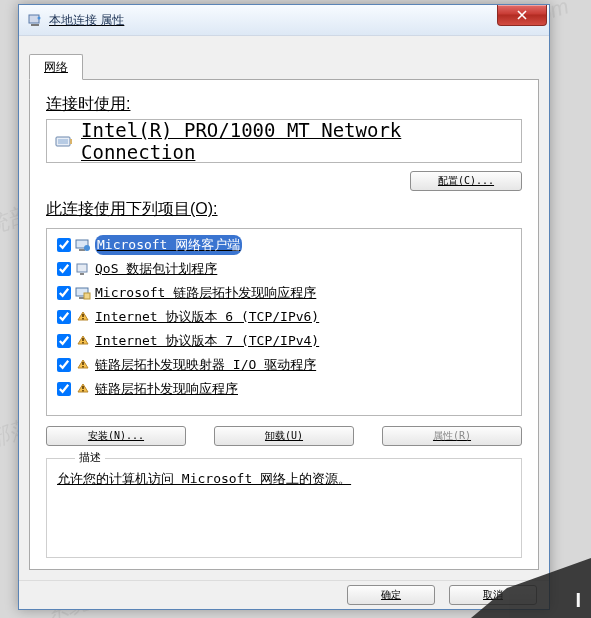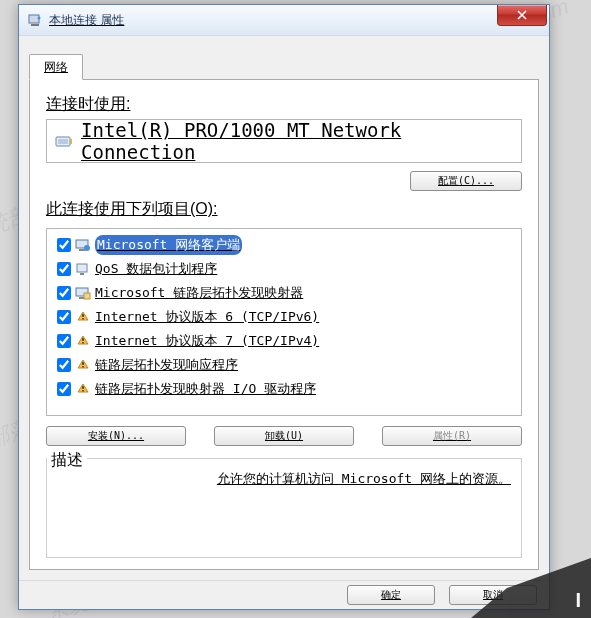--- a/index.html
+++ b/index.html
@@ -187,30 +187,29 @@
   .group {
     border: 1px solid #cfcfcf;
     margin-top: 12px;
     padding: 10px 10px 14px;
     position: relative;
     height: 74px;
   }
   .group .legend {
     position: absolute;
     top: -9px;
-    left: 0;
+    left: 28px;
     background: #fff;
     padding: 0 4px;
-    font-size: 16px;
+    font-size: 11px;
   }
   .group .desc {
     font-family: "SimSun","NSimSun",monospace;
     font-size: 13px;
     line-height: 1.6;
-    text-align: right;
   }
   .dlg-btns {
     display: flex;
     gap: 14px;
     justify-content: flex-end;
     padding: 4px 12px;
     background: #f0f0f0;
     border-top: 1px solid #dcdcdc;
     position: relative;
   }
@@ -301,21 +300,21 @@
             </svg>
           <span class="txt">QoS 数据包计划程序</span>
         </div>
         <div class="item">
           <input type="checkbox" class="chk" checked="" style="">
           <svg class="iicon" viewBox="0 0 16 16">
               <rect x="1" y="3" width="12" height="8" fill="#dbe7f5" stroke="#577aa6"></rect>
               <rect x="4" y="12" width="6" height="2" fill="#888"></rect>
               <rect x="9" y="8" width="6" height="6" fill="#f0d58a" stroke="#b8953a"></rect>
             </svg>
-          <span class="txt">Microsoft 链路层拓扑发现映射器</span>
+          <span class="txt">Microsoft 链路层拓扑发现响应程序</span>
         </div>
         <div class="item">
           <input type="checkbox" class="chk" checked="" style="">
           <svg class="iicon" viewBox="0 0 16 16">
               <path d="M3 11 L8 3 L13 11 Z" fill="#f6c14e" stroke="#b8862b"></path>
               <rect x="7" y="5" width="2" height="3" fill="#7a5410"></rect>
               <rect x="7" y="9" width="2" height="1.5" fill="#7a5410"></rect>
             </svg>
           <span class="txt">Internet 协议版本 6 (TCP/IPv6)</span>
         </div>
@@ -328,30 +327,30 @@
             </svg>
           <span class="txt">Internet 协议版本 7 (TCP/IPv4)</span>
         </div>
         <div class="item">
           <input type="checkbox" class="chk" checked="" style="">
           <svg class="iicon" viewBox="0 0 16 16">
               <path d="M3 11 L8 3 L13 11 Z" fill="#f6c14e" stroke="#b8862b"></path>
               <rect x="7" y="5" width="2" height="3" fill="#7a5410"></rect>
               <rect x="7" y="9" width="2" height="1.5" fill="#7a5410"></rect>
             </svg>
-          <span class="txt">链路层拓扑发现响应程序</span>
+          <span class="txt">链路层拓扑发现映射器 I/O 驱动程序</span>
         </div>
         <div class="item">
           <input type="checkbox" class="chk" checked="" style="">
           <svg class="iicon" viewBox="0 0 16 16">
               <path d="M3 11 L8 3 L13 11 Z" fill="#f6c14e" stroke="#b8862b"></path>
               <rect x="7" y="5" width="2" height="3" fill="#7a5410"></rect>
               <rect x="7" y="9" width="2" height="1.5" fill="#7a5410"></rect>
             </svg>
-          <span class="txt">链路层拓扑发现映射器 I/O 驱动程序</span>
+          <span class="txt">链路层拓扑发现响应程序</span>
         </div>
       </div>
 
       <div class="btn-row3">
         <button class="btn">安装(N)...</button>
         <button class="btn">卸载(U)</button>
         <button class="btn disabled" disabled="">属性(R)</button>
       </div>
 
       <div class="group">

